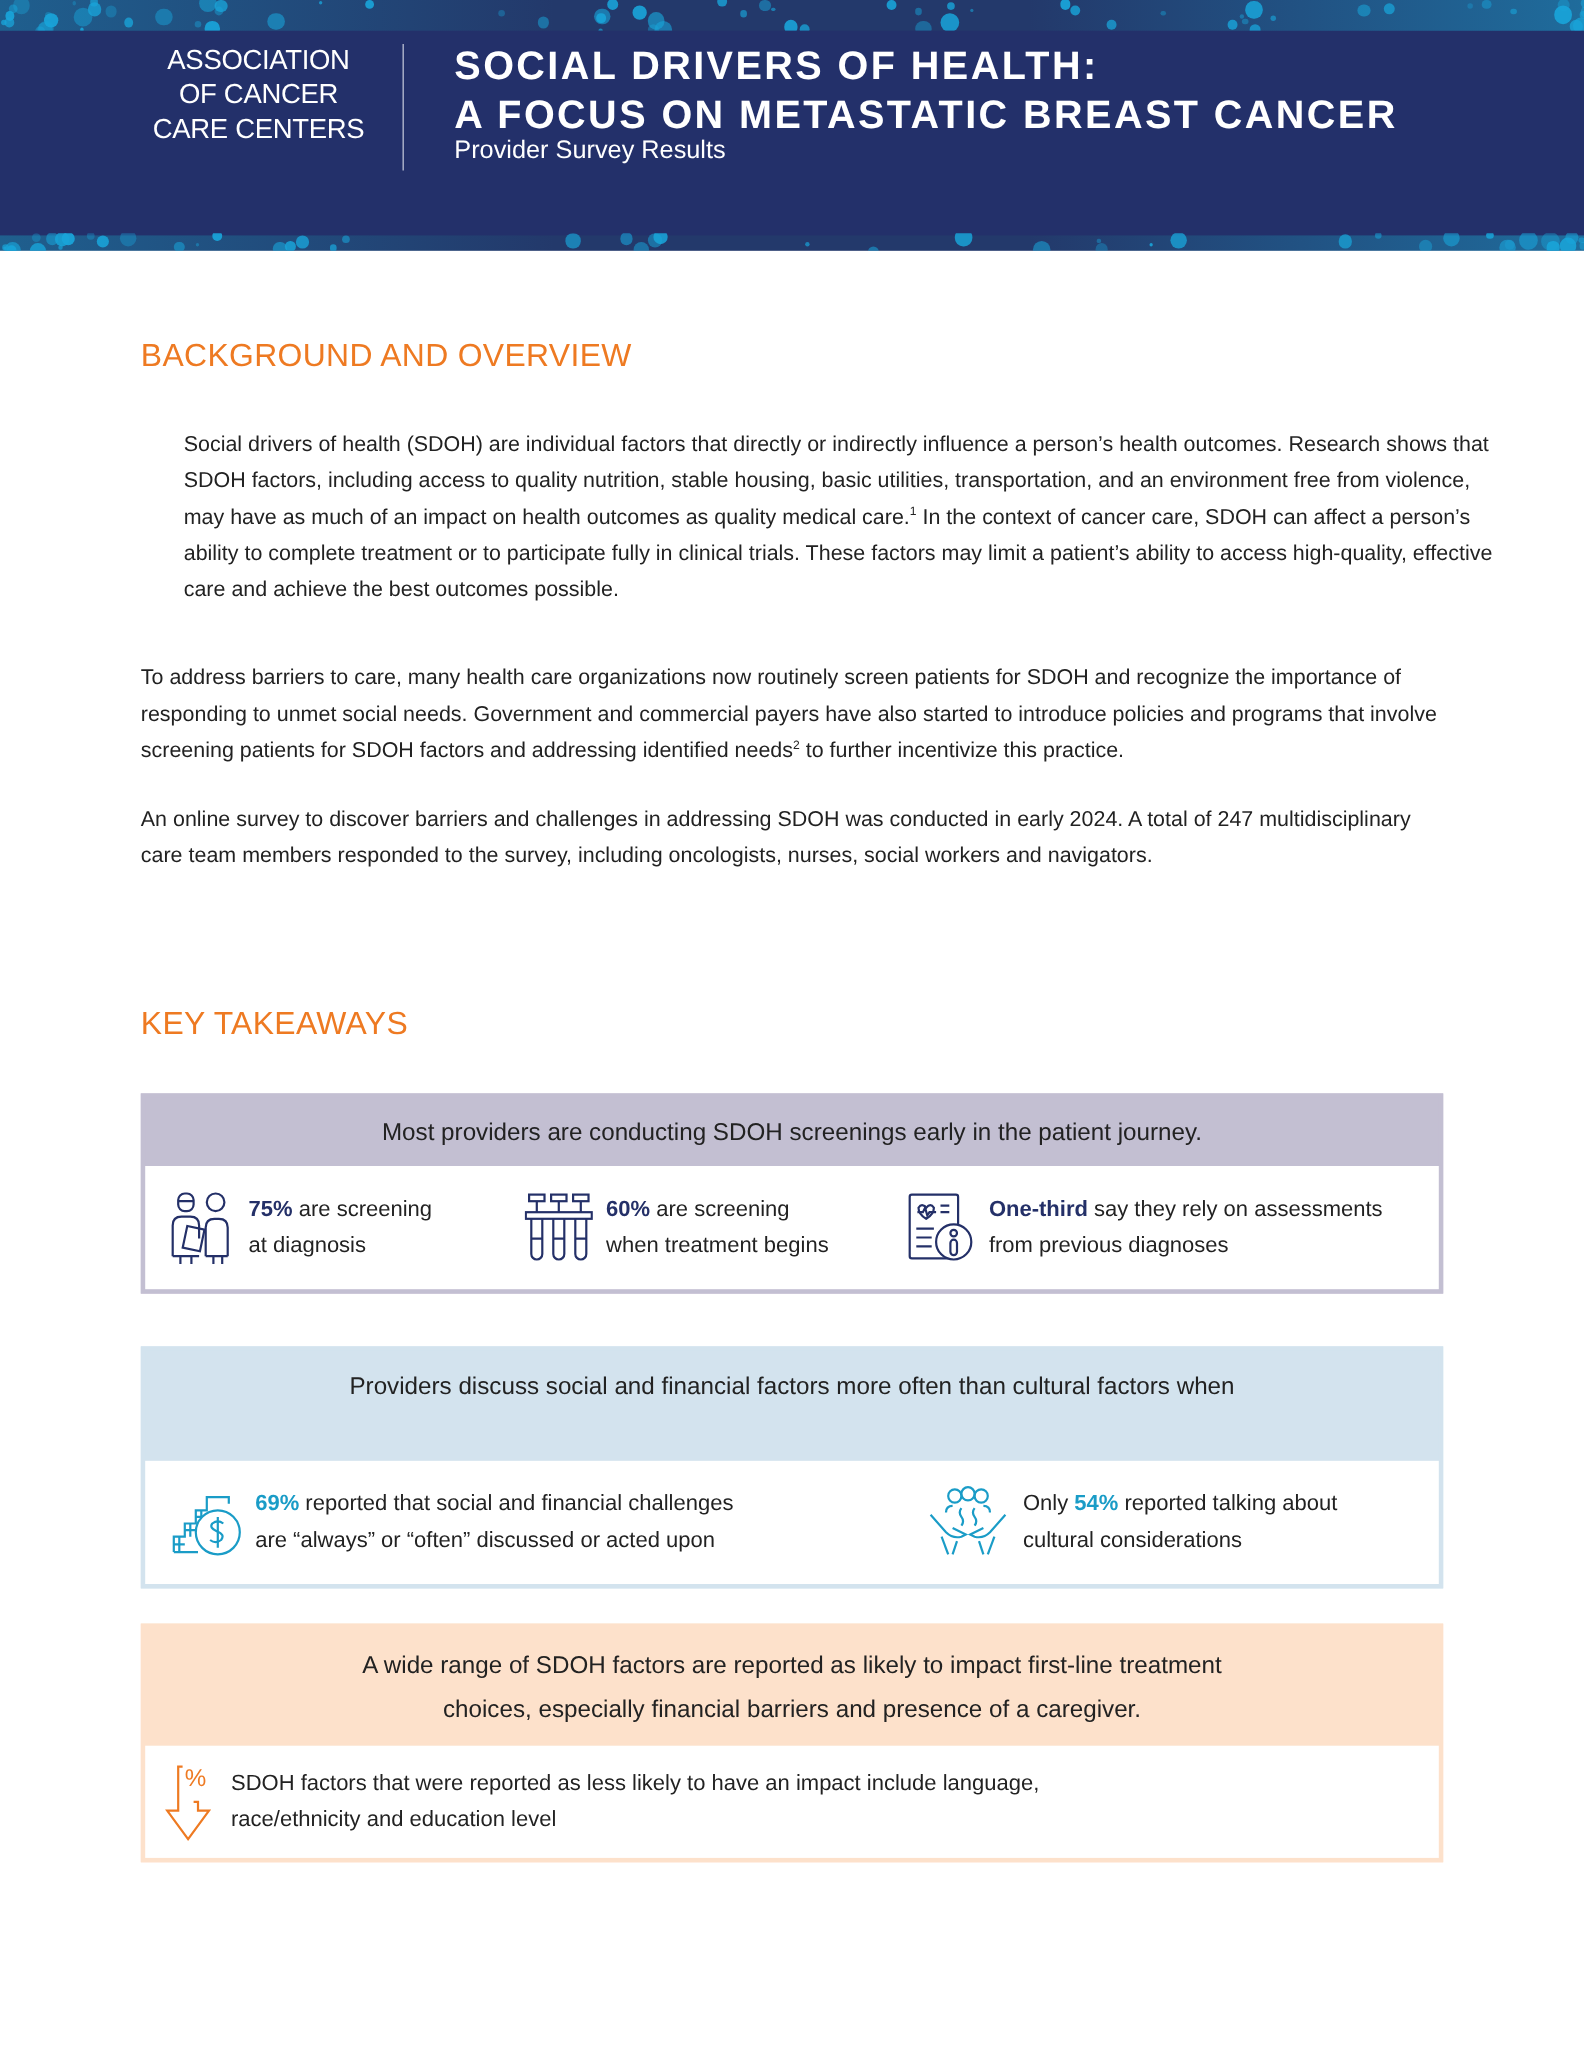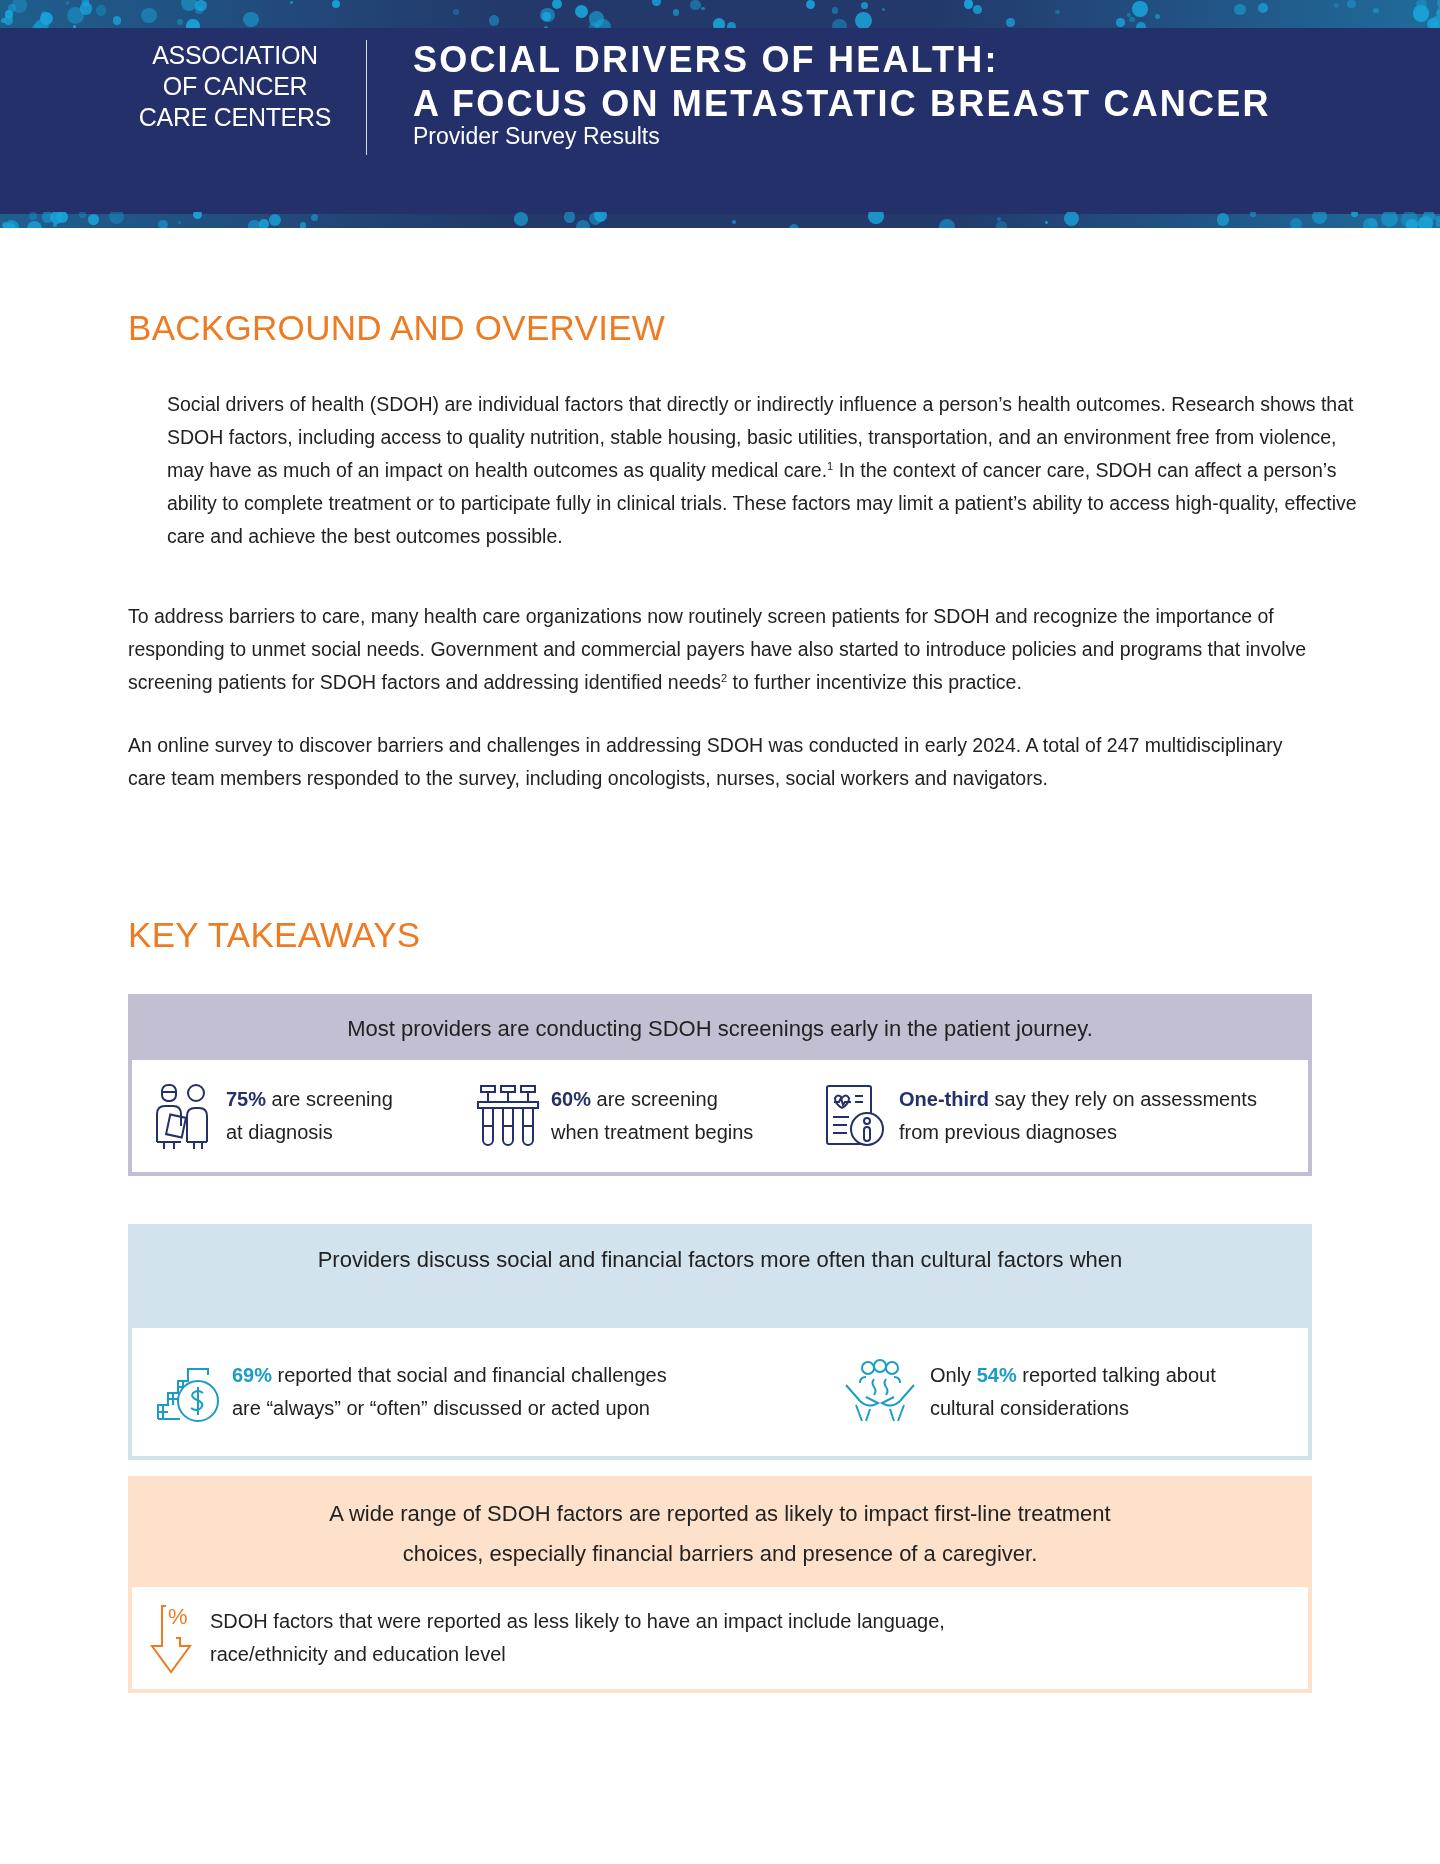--- a/index.html
+++ b/index.html
@@ -15,41 +15,41 @@
   .dot { position: absolute; border-radius: 50%; background: #19a4d9; opacity: .75; }
   .banner .core { position: absolute; left: 0; top: 28px; width: 100%; height: 186px; background: #23306a; }
   .org { position: absolute; left: 120px; top: 40px; width: 230px; text-align: center; color: #fff;
     font-size: 25px; line-height: 31px; letter-spacing: -0.3px; }
   .vdiv { position: absolute; left: 366px; top: 40px; width: 1px; height: 115px; background: #d8dce8; }
   .title { position: absolute; left: 413px; top: 38px; color: #fff; font-weight: bold; font-size: 36px;
     letter-spacing: 2.2px; line-height: 44px; }
   .subtitle { position: absolute; left: 413px; top: 122px; color: #fff; font-size: 23px; line-height: 28px; }
 
   
-  .h2 { position: absolute; left: 128px; color: #ee7a22; font-size: 35px; font-weight: normal; letter-spacing: 0.3px; }
+  .h2 { position: absolute; left: 128px; color: #ee7a22; font-size: 29px; font-weight: normal; letter-spacing: 0.3px; }
   .para { position: absolute; left: 128px; width: 1190px; font-size: 19.5px; line-height: 33px; color: #222; }
   sup { font-size: 11px; vertical-align: super; line-height: 0; }
 
   
   .box { position: absolute; left: 128px; width: 1184px; border: 4px solid; }
   .box .head { text-align: center; font-size: 22px; line-height: 40px; color: #222; }
   .box .body { background: #fff; display: flex; align-items: center; }
   .item { display: flex; align-items: center; }
   .item .txt { font-size: 20px; line-height: 33px; color: #222; }
   .b-navy { color: #243068; font-weight: bold; }
   .b-teal { color: #1a9cc7; font-weight: bold; }
   .icon svg { display: block; }
 
   .box1 { top: 994px; border-color: #c3bfd2; background: #c3bfd2; }
   .box1 .head { height: 62px; padding-top: 11px; }
   .box1 .body { height: 112px; }
 
   .box2 { top: 1224px; border-color: #d3e3ee; background: #d3e3ee; }
   .box2 .head { height: 100px; padding-top: 12px; }
-  .box2 .body { height: 128px; }
+  .box2 .body { height: 112px; }
 
   .box3 { top: 1476px; border-color: #fde1cb; background: #fde1cb; }
   .box3 .head { height: 107px; padding-top: 14px; }
   .box3 .body { height: 102px; }
 </style>
 </head>
 <body>
 
 <div class="banner">
   <div class="dots top" id="dots-top">

